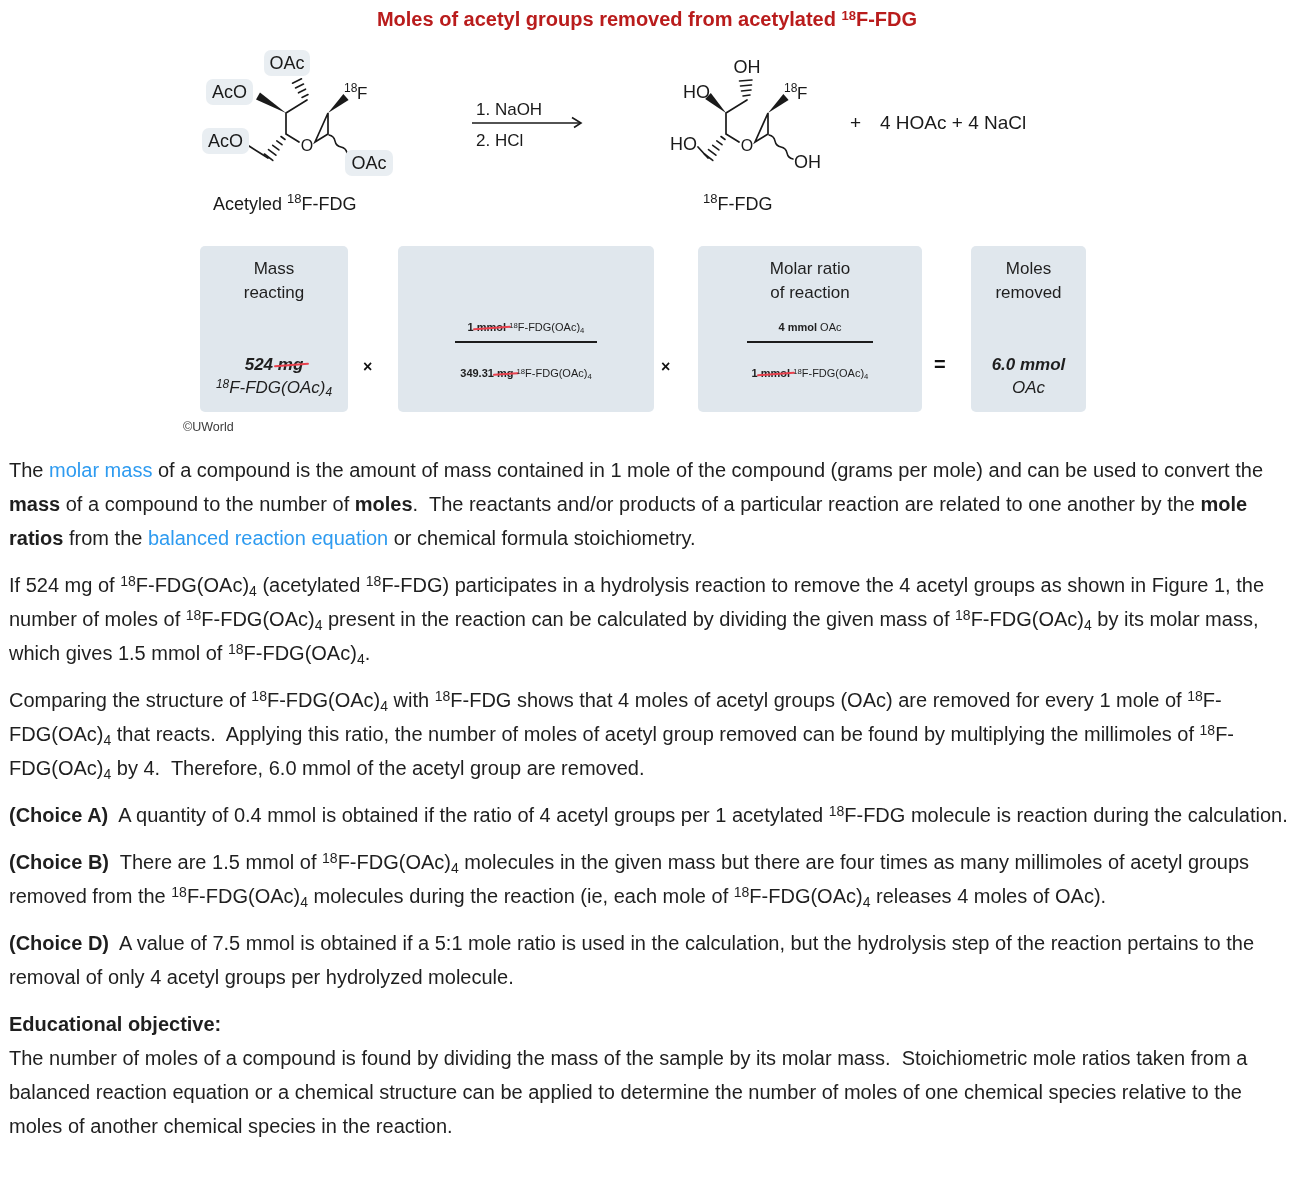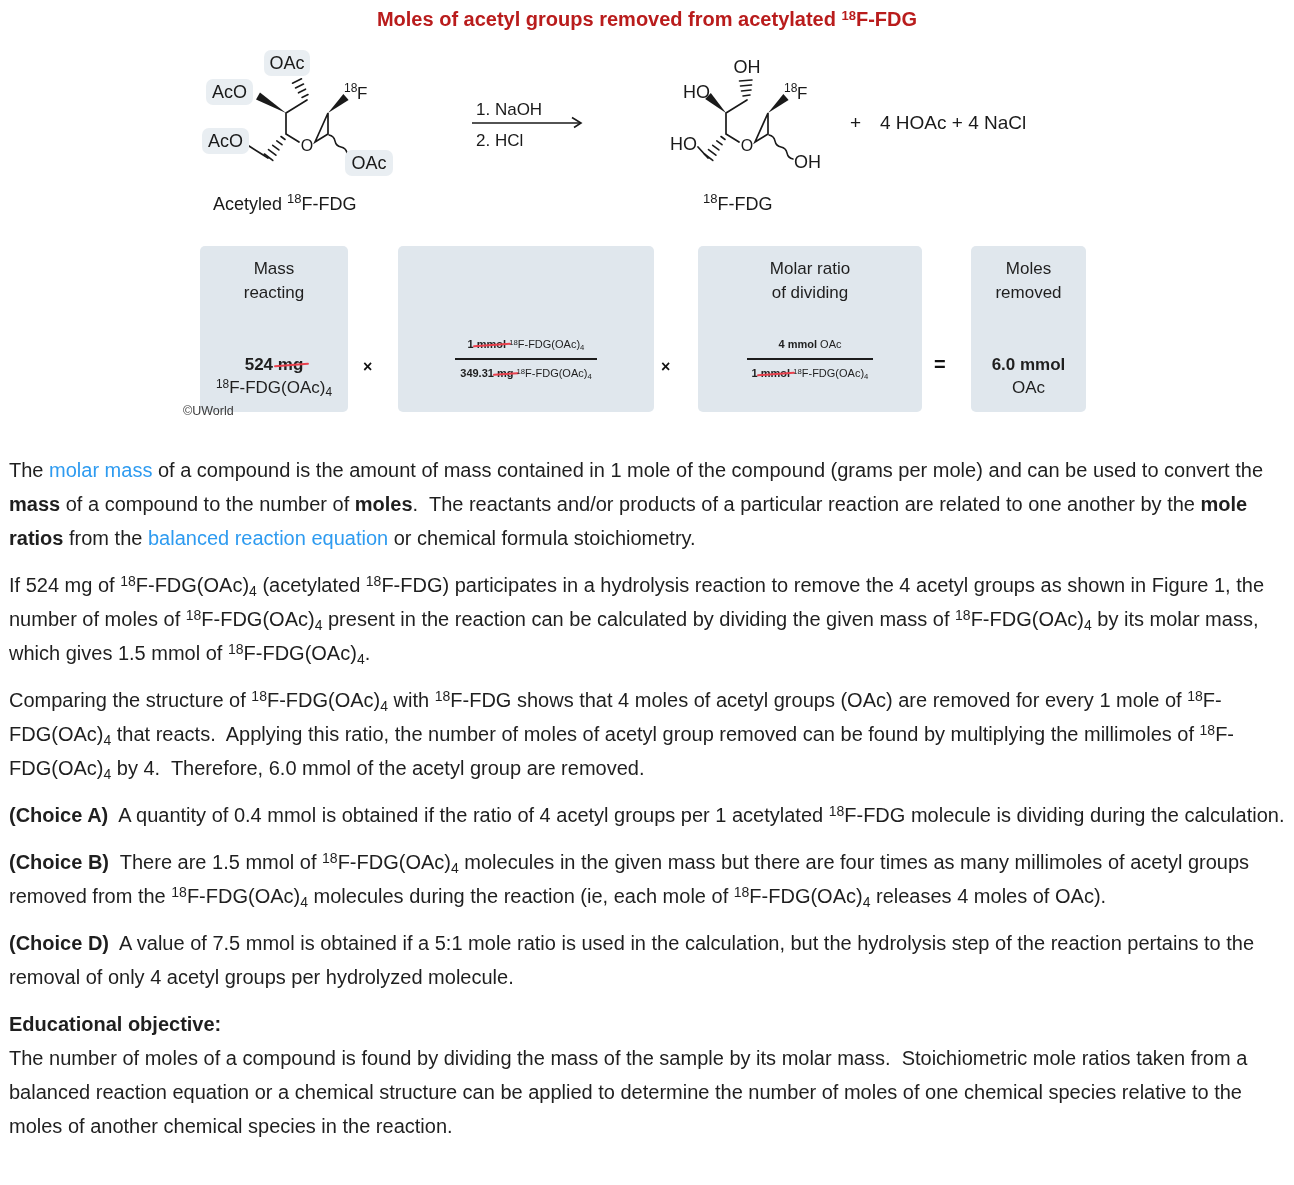--- a/index.html
+++ b/index.html
@@ -14,29 +14,29 @@
   svg text{fill:#1a1a1a;}
 
   
   .calc-box{position:absolute;top:246px;height:166px;background:#e0e7ed;border-radius:5px;
     box-sizing:border-box;display:flex;flex-direction:column;align-items:center;}
   #box1{left:200px;width:148px;}
   #box2{left:398px;width:256px;}
   #box3{left:698px;width:224px;}
   #box4{left:971px;width:115px;}
   .box-hdr{margin-top:11px;text-align:center;line-height:24px;font-size:17px;}
-  .box-val{margin-top:auto;margin-bottom:13px;text-align:center;line-height:23px;font-size:17px;}
+  .box-val{margin-top:auto;margin-bottom:13px;text-align:center;line-height:23px;font-size:17px;font-style:italic;}
   .frac{margin-top:auto;margin-bottom:28px;text-align:center;font-size:11px;line-height:22px;}
   .frac .num{padding:0 5px 3px;}
-  .frac .den{border-top:2px solid #1c1c1c;padding:2px 5px 0;}
+  .frac .den{border-top:2px solid #1c1c1c;padding:19px 5px 0;}
   .op{position:absolute;font-weight:700;color:#111;line-height:18px;}
   #op1{left:363px;top:358px;font-size:16px;}
   #op2{left:661px;top:358px;font-size:16px;}
   #opeq{left:934px;top:355px;font-size:20px;}
-  .copyright{position:absolute;left:183px;top:404px;font-size:12.5px;color:#3a3a3a;}
+  .copyright{position:absolute;left:183px;top:420px;font-size:12.5px;color:#3a3a3a;}
 
   
   .b{font-weight:700;}
   .link{color:#2e9bf0;cursor:pointer;}
   .struck{position:relative;}
   .struck::after{content:"";position:absolute;left:-4px;right:-5px;top:46%;height:2.4px;
     background:#e8414d;transform:rotate(-4deg);border-radius:2px;}
   sup{font-size:0.7em;position:relative;top:-0.45em;vertical-align:baseline;line-height:0;}
   sub{font-size:0.7em;position:relative;top:0.28em;vertical-align:baseline;line-height:0;}
 
@@ -161,38 +161,38 @@
 
   <div class="calc-box" id="box2">
     <div class="frac">
       <div class="num"><span class="b">1</span><span> </span><span class="b struck">mmol</span><span> </span><sup>18</sup><span>F-FDG(OAc)</span><sub>4</sub></div>
       <div class="den"><span class="b">349.31</span><span> </span><span class="b struck">mg</span><span> </span><sup>18</sup><span>F-FDG(OAc)</span><sub>4</sub></div>
     </div>
   </div>
   <span class="op" id="op2">×</span>
 
   <div class="calc-box" id="box3">
-    <div class="box-hdr"><span>Molar ratio</span><br><span>of dividing</span></div>
+    <div class="box-hdr"><span>Molar ratio</span><br><span>of reaction</span></div>
     <div class="frac">
       <div class="num"><span class="b">4 mmol</span><span> OAc</span></div>
       <div class="den"><span class="b">1</span><span> </span><span class="b struck">mmol</span><span> </span><sup>18</sup><span>F-FDG(OAc)</span><sub>4</sub></div>
     </div>
   </div>
   <span class="op" id="opeq">=</span>
 
   <div class="calc-box" id="box4">
     <div class="box-hdr"><span>Moles</span><br><span>removed</span></div>
     <div class="box-val"><span class="b">6.0 mmol</span><br><span>OAc</span></div>
   </div>
 
   <div class="copyright">©UWorld</div>
 
   <div class="content">
     <p><span>The </span><span class="link">molar mass</span><span> of a compound is the amount of mass contained in 1 mole of the compound (grams per mole) and can be used to convert the </span><span class="b">mass</span><span> of a compound to the number of </span><span class="b">moles</span><span>.  The reactants and/or products of a particular reaction are related to one another by the </span><span class="b">mole ratios</span><span> from the </span><span class="link">balanced reaction equation</span><span> or chemical formula stoichiometry.</span></p>
     <p><span>If 524 mg of </span><sup>18</sup><span>F-FDG(OAc)</span><sub>4</sub><span> (acetylated </span><sup>18</sup><span>F-FDG</span><span>) participates in a hydrolysis reaction to remove the 4 acetyl groups as shown in Figure 1, the number of moles of </span><sup>18</sup><span>F-FDG(OAc)</span><sub>4</sub><span> present in the reaction can be calculated by dividing the given mass of </span><sup>18</sup><span>F-FDG(OAc)</span><sub>4</sub><span> by its molar mass, which gives 1.5 mmol of </span><sup>18</sup><span>F-FDG(OAc)</span><sub>4</sub><span>.</span></p>
     <p><span>Comparing the structure of </span><sup>18</sup><span>F-FDG(OAc)</span><sub>4</sub><span> with </span><sup>18</sup><span>F-FDG</span><span> shows that 4 moles of acetyl groups (OAc) are removed for every 1 mole of </span><sup>18</sup><span>F-FDG(OAc)</span><sub>4</sub><span> that reacts.  Applying this ratio, the number of moles of acetyl group removed can be found by multiplying the millimoles of </span><sup>18</sup><span>F-FDG(OAc)</span><sub>4</sub><span> by 4.  Therefore, 6.0 mmol of the acetyl group are removed.</span></p>
-    <p><span class="b">(Choice A)</span><span>  A quantity of 0.4 mmol is obtained if the ratio of 4 acetyl groups per 1 acetylated </span><sup>18</sup><span>F-FDG</span><span> molecule is dividing during the calculation.</span></p>
+    <p><span class="b">(Choice A)</span><span>  A quantity of 0.4 mmol is obtained if the ratio of 4 acetyl groups per 1 acetylated </span><sup>18</sup><span>F-FDG</span><span> molecule is reaction during the calculation.</span></p>
     <p><span class="b">(Choice B)</span><span>  There are 1.5 mmol of </span><sup>18</sup><span>F-FDG(OAc)</span><sub>4</sub><span> molecules in the given mass but there are four times as many millimoles of acetyl groups removed from the </span><sup>18</sup><span>F-FDG(OAc)</span><sub>4</sub><span> molecules during the reaction (ie, each mole of </span><sup>18</sup><span>F-FDG(OAc)</span><sub>4</sub><span> releases 4 moles of OAc).</span></p>
     <p><span class="b">(Choice D)</span><span>  A value of 7.5 mmol is obtained if a 5:1 mole ratio is used in the calculation, but the hydrolysis step of the reaction pertains to the removal of only 4 acetyl groups per hydrolyzed molecule.</span></p>
     <p><span class="b">Educational objective:</span><br><span>The number of moles of a compound is found by dividing the mass of the sample by its molar mass.  Stoichiometric mole ratios taken from a balanced reaction equation or a chemical structure can be applied to determine the number of moles of one chemical species relative to the moles of another chemical species in the reaction.</span></p>
   </div>
 
 </div>
 
 </body></html>

